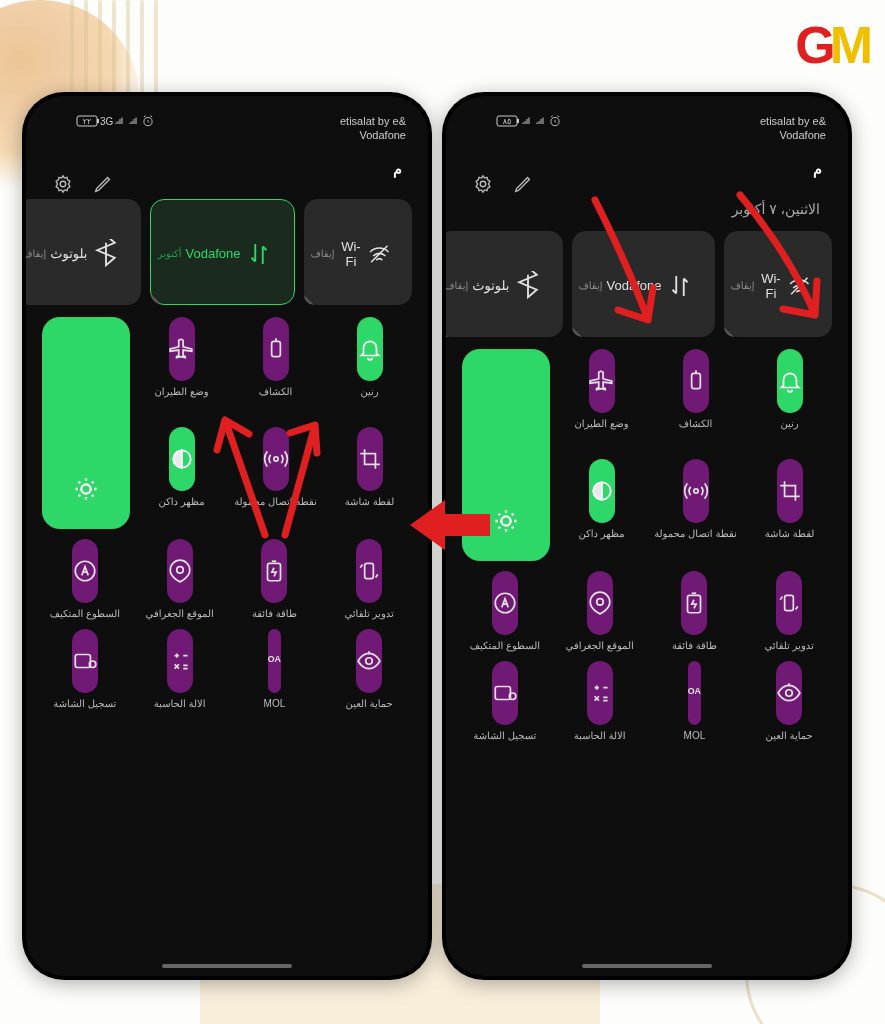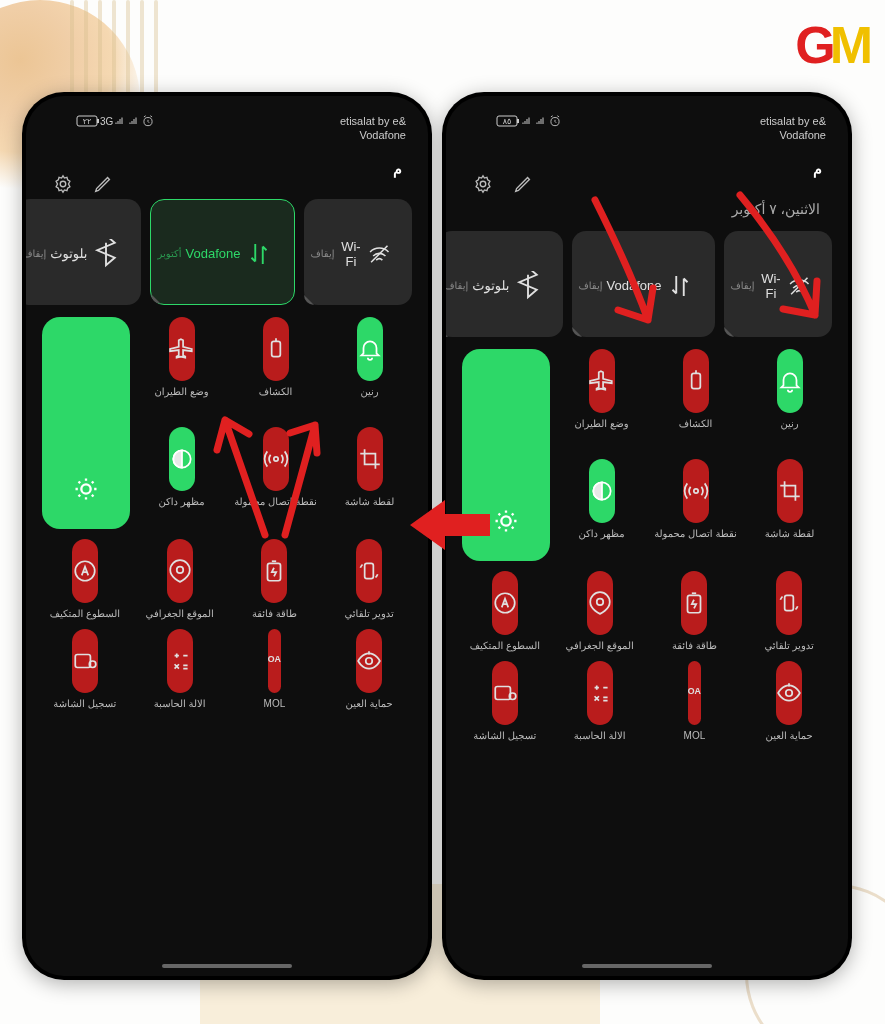--- a/index.html
+++ b/index.html
@@ -42,21 +42,21 @@
   .tile-lg.active .t-sub { color:#2a9850; }
   .tile-lg .corner { position:absolute; bottom:0; left:0; width:0; height:0; border-style:solid; border-width:10px 0 0 10px; border-color:transparent transparent transparent #555; border-bottom-left-radius:14px; }
   
   .main-grid { display:flex; gap:9px; padding:12px 4px 0 4px; }
   .brightness { width:88px; height:212px; background:#2dd868; border-radius:18px; display:flex; align-items:flex-end; justify-content:center; padding-bottom:26px; }
   .brightness svg { width:28px; height:28px; stroke:#fff; fill:none; stroke-width:2; }
   .grid-cols { flex:1; display:grid; grid-template-columns:repeat(3,1fr); gap:9px 9px; }
   
   .row-full { display:grid; grid-template-columns:repeat(4,1fr); gap:9px; padding:10px 4px 0 4px; }
   
-  .tile-sm { background:#b91c1c; border-radius:18px; height:64px; display:flex; align-items:center; justify-content:center; }
+  .tile-sm { background:#701a75; border-radius:18px; height:64px; display:flex; align-items:center; justify-content:center; }
   .tile-sm svg { width:26px; height:26px; stroke:#e0e0e0; fill:none; stroke-width:1.6; }
   .tile-sm.green { background:#2dd868; }
   .tile-sm.green svg { stroke:#fff; }
   .tile-wrap { display:flex; flex-direction:column; align-items:center; gap:5px; }
   .tile-wrap .lbl { font-size:10px; color:#bbb; text-align:center; }
   
   .home-ind { position:absolute; bottom:8px; left:50%; transform:translateX(-50%); width:130px; height:4px; background:#666; border-radius:3px; }
   
   
   .red-arrow-left { position:absolute; top:490px; left:410px; z-index:50; }

